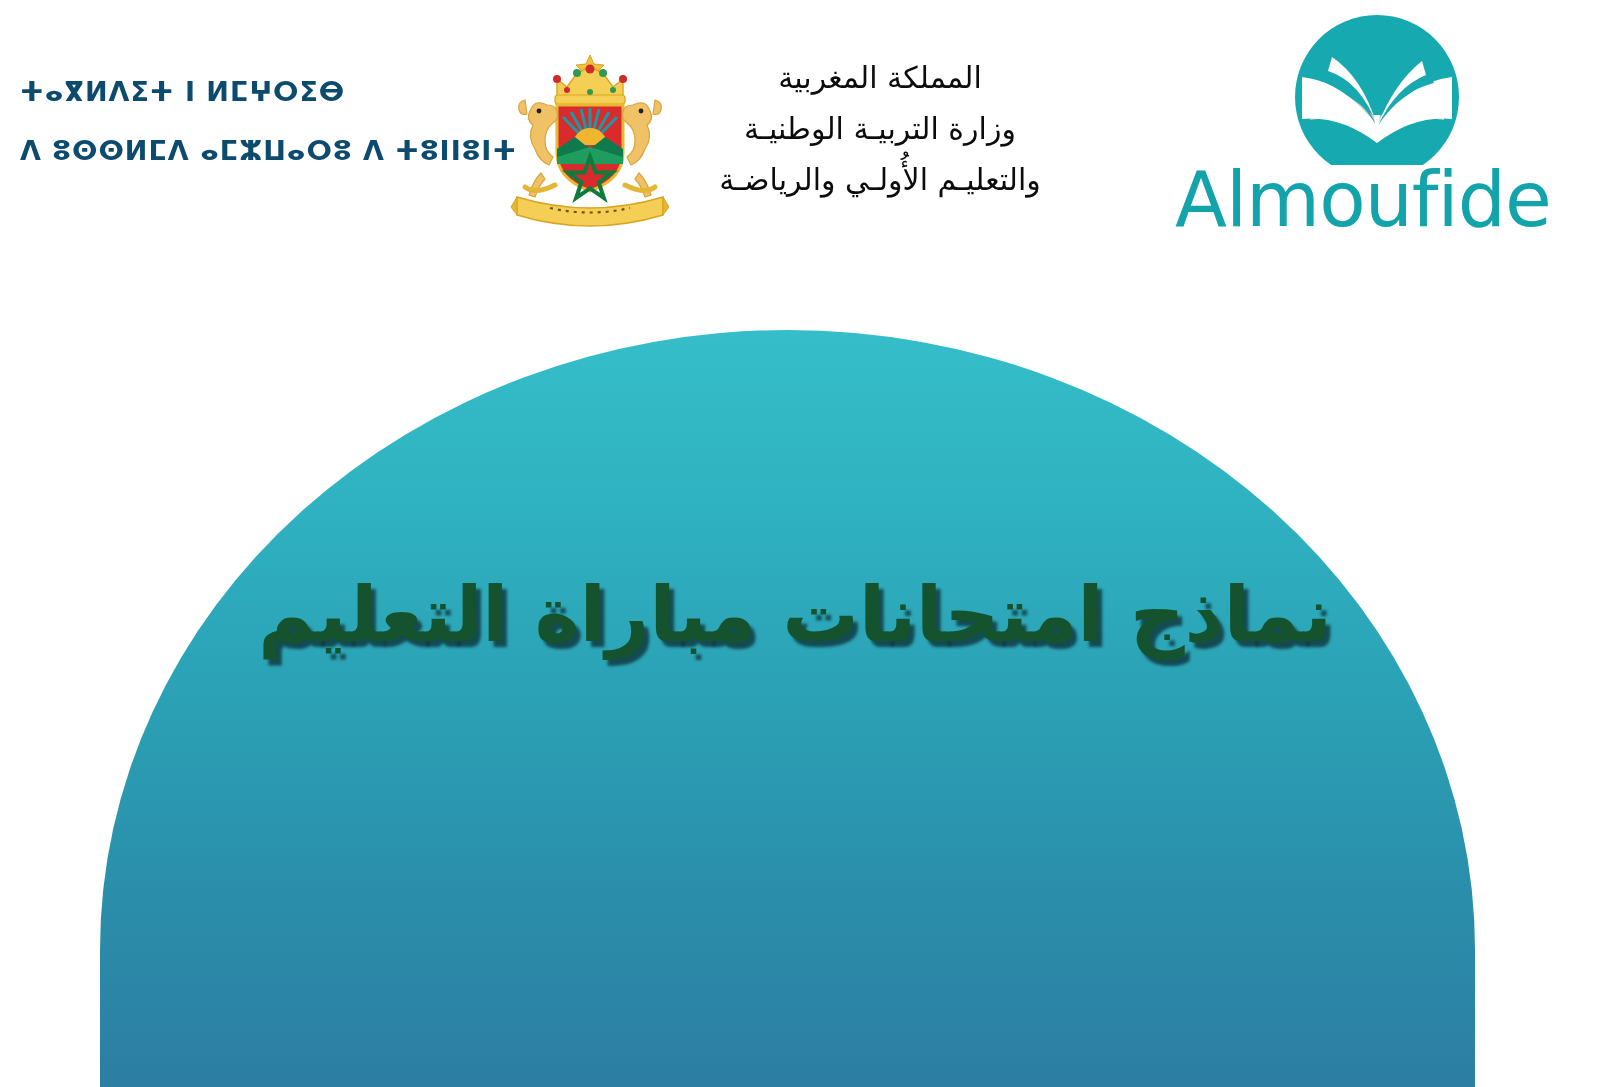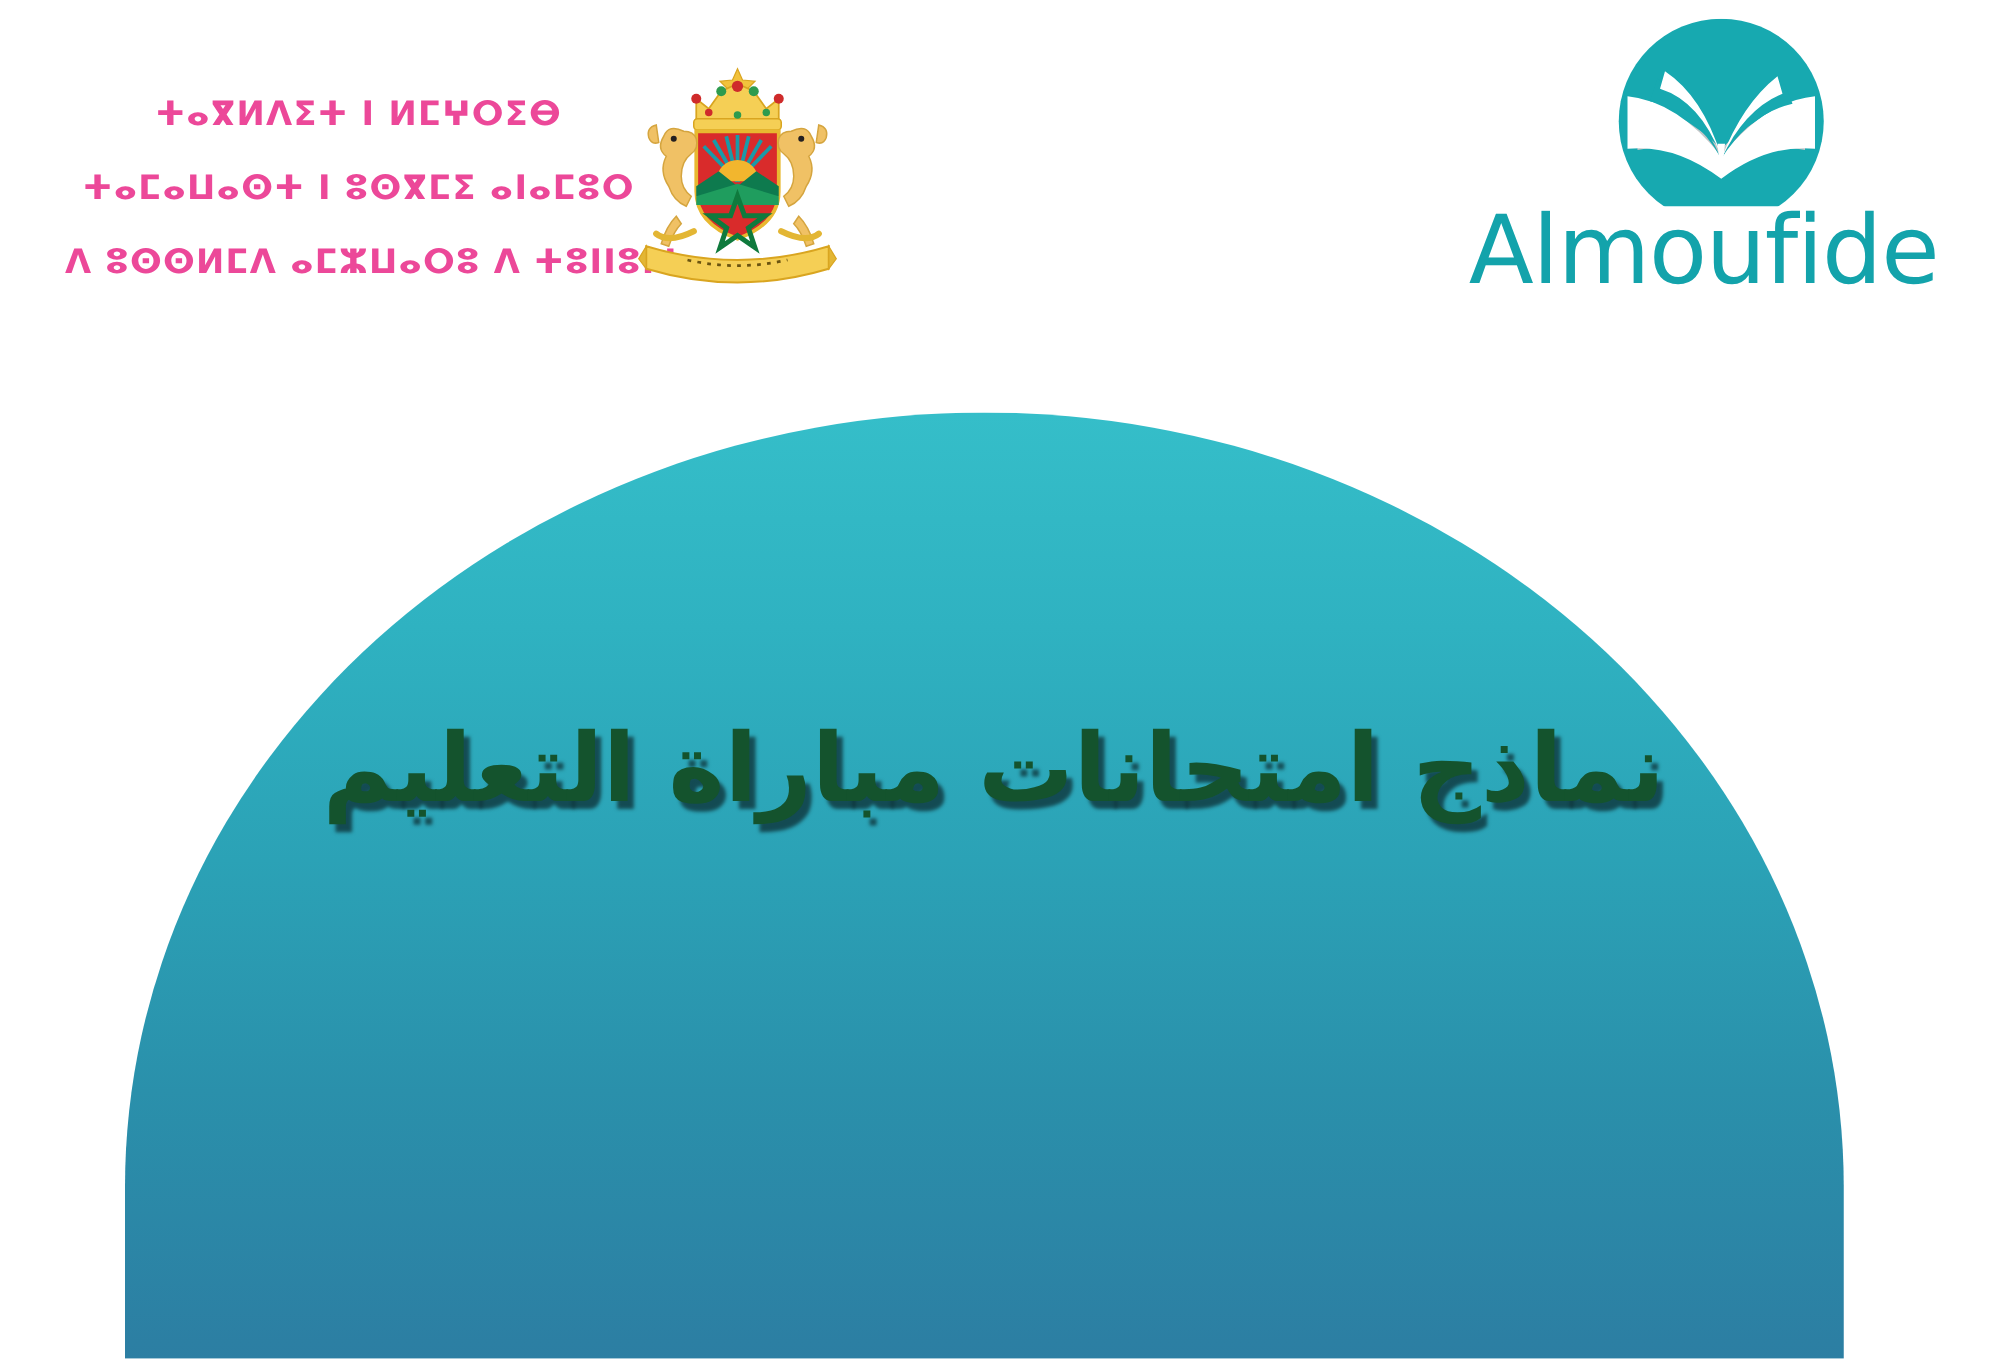--- a/index.html
+++ b/index.html
@@ -26,28 +26,26 @@
     width: 1600px;
     height: 300px;
   }
 
   
   #tifinagh {
     position: absolute;
     left: 20px;
     top: 62px;
     width: 470px;
-    text-align: center;
-    color: #ec4899;
+    color: #0c4a6e;
     font-family: "DejaVu Sans", sans-serif;
     font-size: 27px;
     font-weight: 700;
     letter-spacing: 1px;
     line-height: 59px;
-    margin-left: 32px;
   }
   #tifinagh .tline { white-space: nowrap; }
 
   
   #coat-of-arms {
     position: absolute;
     left: 495px;
     top: 45px;
     width: 190px;
     height: 190px;
@@ -168,21 +166,20 @@
 </style>
 </head>
 <body>
 
 <div id="poster">
 
   <div id="header">
 
     <div id="tifinagh">
       <div class="tline">ⵜⴰⴳⵍⴷⵉⵜ ⵏ ⵍⵎⵖⵔⵉⴱ</div>
-      <div class="tline">ⵜⴰⵎⴰⵡⴰⵙⵜ ⵏ ⵓⵙⴳⵎⵉ ⴰⵏⴰⵎⵓⵔ</div>
       <div class="tline">ⴷ ⵓⵙⵙⵍⵎⴷ ⴰⵎⵣⵡⴰⵔⵓ ⴷ ⵜⵓⵏⵏⵓⵏⵜ</div>
     </div>
 
     <div id="coat-of-arms">
       <svg viewBox="0 0 190 190" width="190" height="190" xmlns="http://www.w3.org/2000/svg">
 
         <g>
           <path d="M95 10 l4 9 10 1 -7 7 2 10 -9 -5 -9 5 2 -10 -7 -7 10 -1z" fill="#f2c23c" stroke="#d9a520" stroke-width="1"></path>
           <path d="M62 52 L62 34 L72 42 L82 28 L95 22 L108 28 L118 42 L128 34 L128 52 Z" fill="#f5cf55" stroke="#d9a520" stroke-width="1.4"></path>
           <rect x="60" y="50" width="70" height="9" rx="3" fill="#f5cf55" stroke="#d9a520" stroke-width="1.2"></rect>
@@ -230,20 +227,25 @@
           <path d="M22 152 q73 22 146 0 l0 18 q-73 22 -146 0 z" fill="#f5cf55" stroke="#d9a520" stroke-width="1.6"></path>
           <path d="M22 152 l-6 10 l6 8 z" fill="#e3b634" stroke="#d9a520" stroke-width="1"></path>
           <path d="M168 152 l6 10 l-6 8 z" fill="#e3b634" stroke="#d9a520" stroke-width="1"></path>
           <path d="M55 163 q40 9 80 0" fill="none" stroke="#6b5410" stroke-width="2.2" stroke-dasharray="3 5"></path>
         </g>
 
         <path d="M60 140 q-20 10 -30 2 M130 140 q20 10 30 2" fill="none" stroke="#e3b634" stroke-width="5" stroke-linecap="round"></path>
       </svg>
     </div>
 
+    <div id="ministry">
+      <div class="mline">المملكة المغربية</div>
+      <div class="mline">وزارة التربيـة الوطنيـة</div>
+      <div class="mline">والتعليـم الأُولـي والرياضـة</div>
+    </div>
 
     <div id="brand-logo">
       <div id="brand-mark">
         <svg viewBox="0 0 195 150" width="195" height="150" xmlns="http://www.w3.org/2000/svg">
 
           <circle cx="97" cy="82" r="82" fill="#17a9b0"></circle>
 
           <path d="M30 68 L30 105 Q62 98 97 122 Q132 98 164 105 L164 68 Q130 72 97 104 Q64 72 30 68 Z" fill="#c2c6c8"></path>
 
           <path d="M22 62 L22 104 Q60 100 97 128 Q134 100 172 104 L172 62 Q132 66 97 110 Q62 66 22 62 Z" fill="#ffffff"></path>

